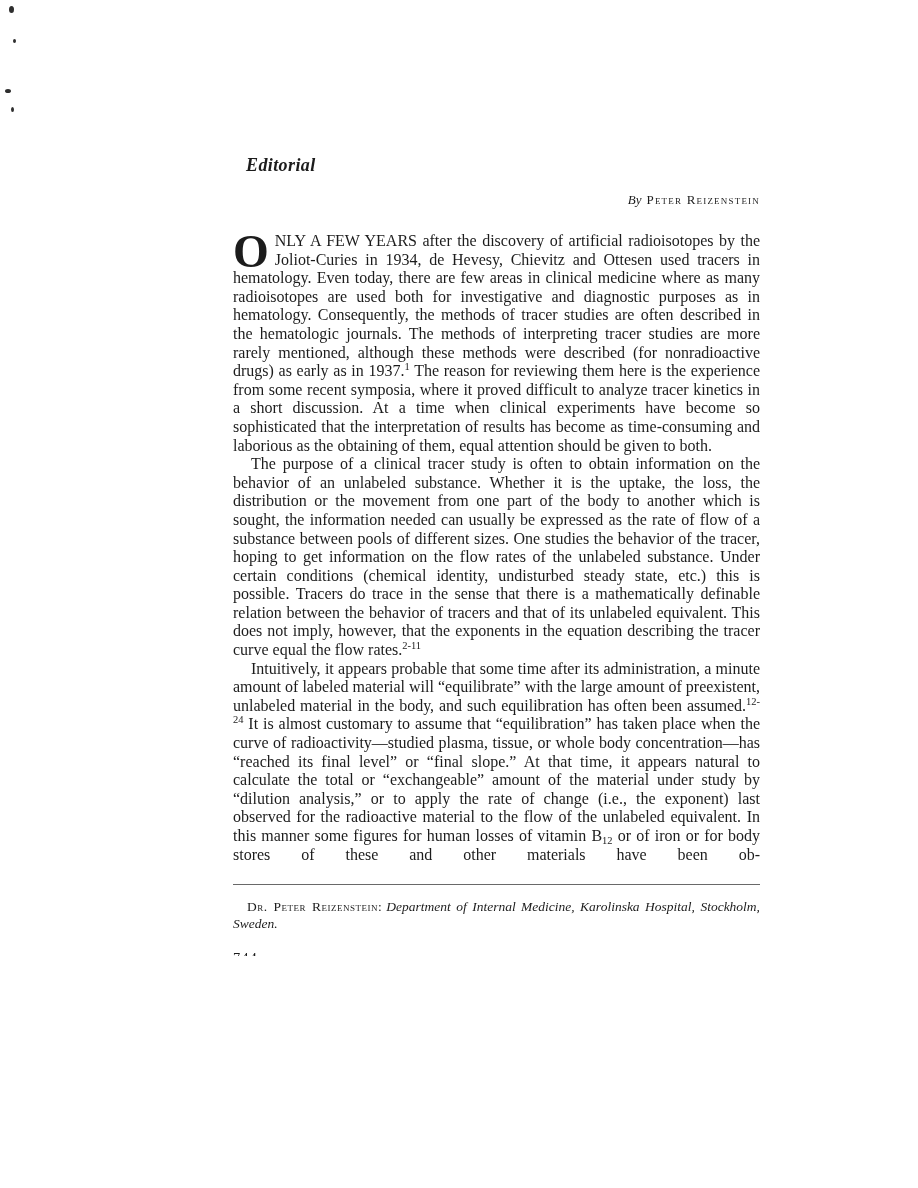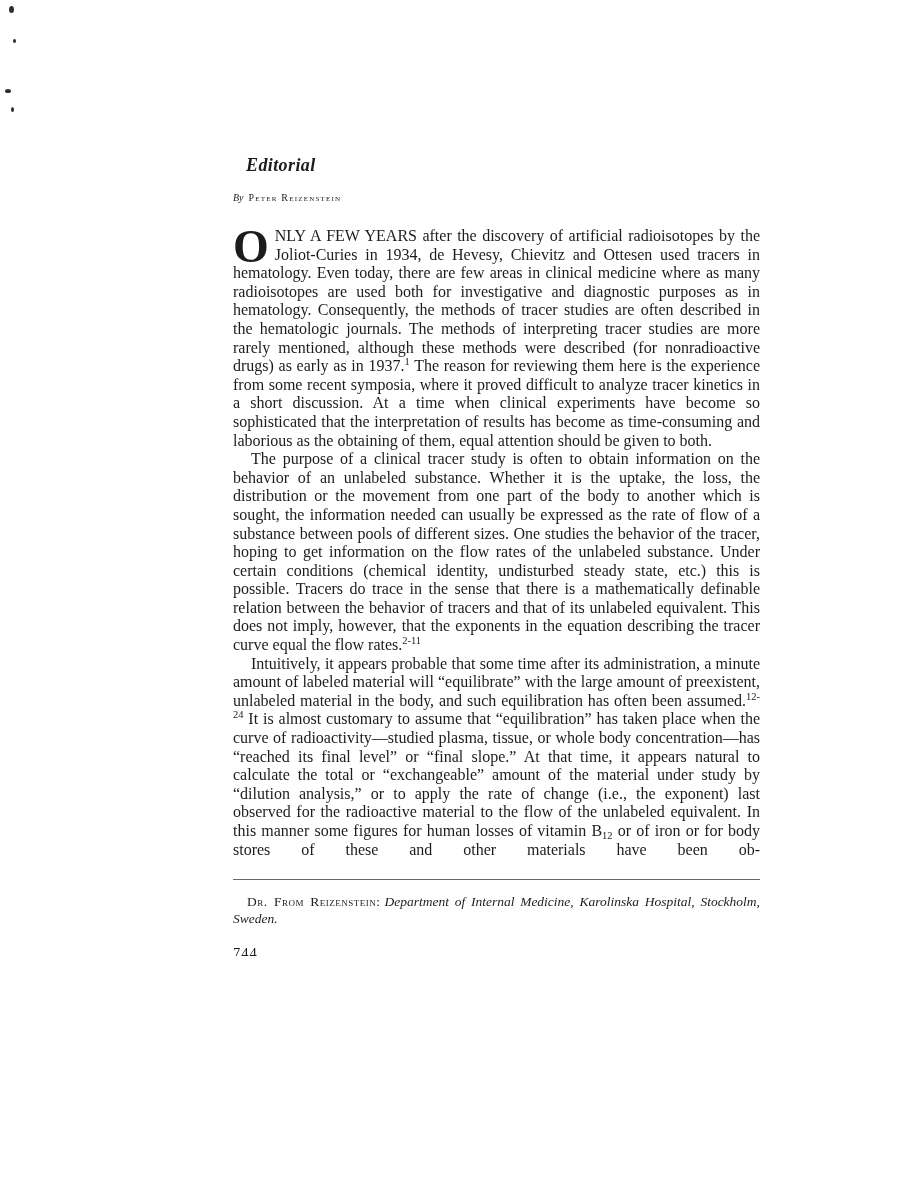--- a/index.html
+++ b/index.html
@@ -28,21 +28,21 @@
     margin-left: 13px;
   }
   .title {
     font-size: 19px;
     font-weight: bold;
     text-align: center;
     margin: 33px 0 0 0;
     word-spacing: 7px;
     letter-spacing: 0.4px;
   }
-  .byline { text-align: left; margin-top: 16px; font-size: 10px; }
+  .byline { text-align: right; margin-top: 16px; font-size: 13px; }
   .byline .by { font-style: italic; margin-right: 5px; }
   .byline .author { font-variant: small-caps; letter-spacing: 1.2px; }
 
   .body-text {
     margin-top: 24px;
     font-size: 16px;
     line-height: 18.6px;
     text-align: justify;
   }
   .para { margin: 0; }
@@ -102,21 +102,21 @@
 
     <div class="body-text">
       <p class="para"><span class="dropcap">O</span><span>NLY A FEW YEARS after the discovery of artificial radioisotopes by the Joliot-Curies in 1934, de Hevesy, Chievitz and Ottesen used tracers in hematology. Even today, there are few areas in clinical medicine where as many radioisotopes are used both for investigative and diagnostic purposes as in hematology. Consequently, the methods of tracer studies are often described in the hematologic journals. The methods of interpreting tracer studies are more rarely mentioned, although these methods were described (for nonradioactive drugs) as early as in 1937.</span><sup class="ref">1</sup><span> The reason for reviewing them here is the experience from some recent symposia, where it proved difficult to analyze tracer kinetics in a short discussion. At a time when clinical experiments have become so sophisticated that the interpretation of results has become as time-consuming and laborious as the obtaining of them, equal attention should be given to both.</span></p>
       <p class="para indent"><span>The purpose of a clinical tracer study is often to obtain information on the behavior of an unlabeled substance. Whether it is the uptake, the loss, the distribution or the movement from one part of the body to another which is sought, the information needed can usually be expressed as the rate of flow of a substance between pools of different sizes. One studies the behavior of the tracer, hoping to get information on the flow rates of the unlabeled substance. Under certain conditions (chemical identity, undisturbed steady state, etc.) this is possible. Tracers do trace in the sense that there is a mathematically definable relation between the behavior of tracers and that of its unlabeled equivalent. This does not imply, however, that the exponents in the equation describing the tracer curve equal the flow rates.</span><sup class="ref">2-11</sup></p>
       <p class="para indent continued"><span>Intuitively, it appears probable that some time after its administration, a minute amount of labeled material will “equilibrate” with the large amount of preexistent, unlabeled material in the body, and such equilibration has often been assumed.</span><sup class="ref">12-24</sup><span> It is almost customary to assume that “equilibration” has taken place when the curve of radioactivity—studied plasma, tissue, or whole body concentration—has “reached its final level” or “final slope.” At that time, it appears natural to calculate the total or “exchangeable” amount of the material under study by “dilution analysis,” or to apply the rate of change (i.e., the exponent) last observed for the radioactive material to the flow of the unlabeled equivalent. In this manner some figures for human losses of vitamin B</span><sub class="chem">12</sub><span> or of iron or for body stores of these and other materials have been ob-</span></p>
     </div>
 
     <div class="divider"></div>
 
     <div class="footnote">
-      <p class="fn-line"><span class="fn-name">Dr. From Reizenstein:</span><span class="fn-addr">Department of Internal Medicine, Karolinska Hospital, Stockholm, Sweden.</span></p>
+      <p class="fn-line"><span class="fn-name">Dr. Peter Reizenstein:</span><span class="fn-addr">Department of Internal Medicine, Karolinska Hospital, Stockholm, Sweden.</span></p>
     </div>
 
     <div class="page-number">744</div>
 
     <div class="journal-line">Blood, Vol. 27, No. 5 (May), 1966</div>
 
   </div>
 </div>
 
 </body></html>

